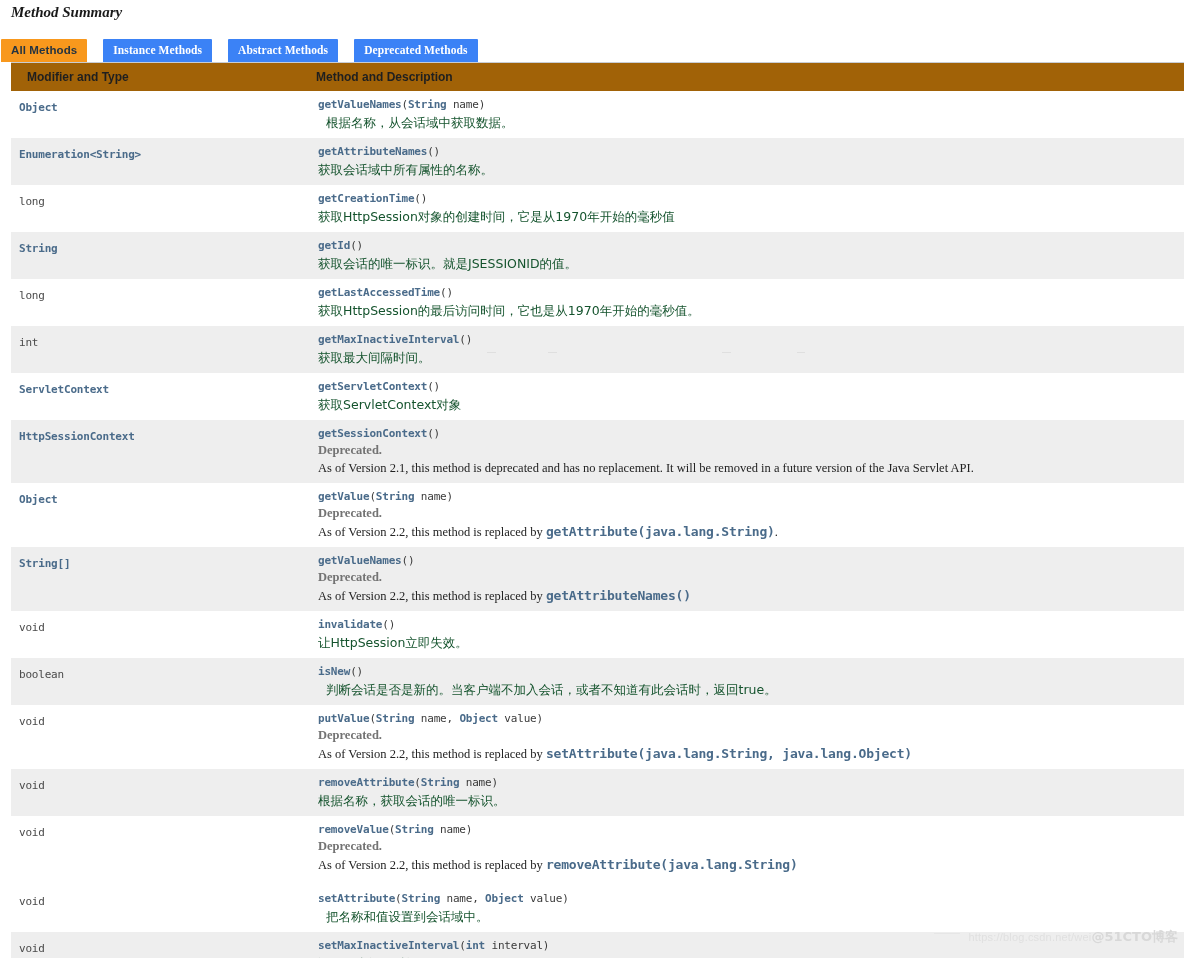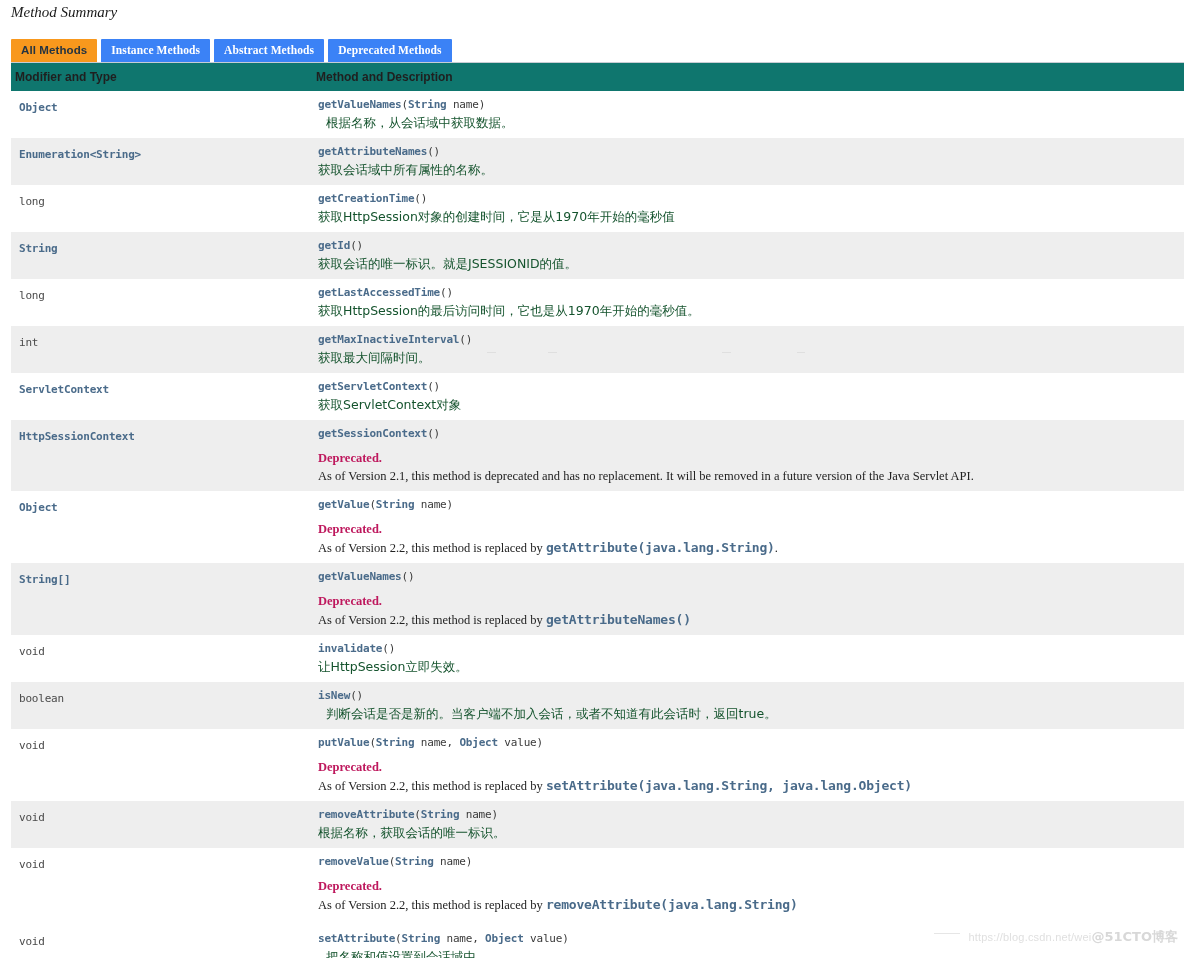--- a/index.html
+++ b/index.html
@@ -12,32 +12,32 @@
     height: 958px;
     font-family: "Liberation Sans", sans-serif;
     position: relative;
     overflow: hidden;
   }
 
   
   .page-title {
     font-family: "Liberation Serif", serif;
     font-style: italic;
-    font-weight: normal;
+    font-weight: bold;
     font-size: 15px;
     color: #1a1a1a;
     padding: 3px 0 0 11px;
     line-height: 18px;
   }
 
   
   .tabs {
     display: flex;
-    gap: 4px;
-    padding: 18px 0 0 11px;
+    gap: 16px;
+    padding: 18px 0 0 1px;
     align-items: flex-end;
   }
   .tab {
     font-size: 11.5px;
     font-weight: bold;
     line-height: 11px;
     padding: 6px 10px 6px 10px;
     border-radius: 1px 1px 0 0;
     white-space: nowrap;
     letter-spacing: 0.1px;
@@ -57,26 +57,26 @@
     width: 1173px;
     margin-left: 11px;
     border-collapse: collapse;
     table-layout: fixed;
     border-top: 1px solid #c8cdd4;
   }
   .summary-table col.c-mod { width: 297px; }
   .summary-table col.c-desc { width: 876px; }
 
   .summary-table th {
-    background: #0f766e;
+    background: #a16207;
     color: #1f1f1f;
     font-size: 12px;
     font-weight: bold;
     text-align: left;
-    padding: 6px 0 6px 4px;
+    padding: 6px 0 6px 16px;
     height: 16px;
     vertical-align: middle;
   }
   .summary-table th.col-desc {
     padding-left: 0;
     text-align: left;
     text-indent: 0;
   }
   .th-inner-desc { display: inline-block; margin-left: 8px; }
 
@@ -117,24 +117,23 @@
     line-height: 18px;
     padding-top: 2px;
     font-family: "DejaVu Sans", sans-serif;
   }
   .cn.indent { padding-left: 8px; }
 
   .dep-label {
     font-family: "Liberation Serif", serif;
     font-weight: bold;
     font-size: 12.5px;
-    color: #be185d;
+    color: #737373;
     line-height: 17px;
     padding-top: 1px;
-    margin-top: 8px;
   }
   .dep-text {
     font-family: "Liberation Serif", serif;
     font-size: 12.5px;
     color: #222222;
     line-height: 17px;
     padding-top: 1px;
   }
   .dep-text code {
     font-family: "DejaVu Sans Mono", monospace;

